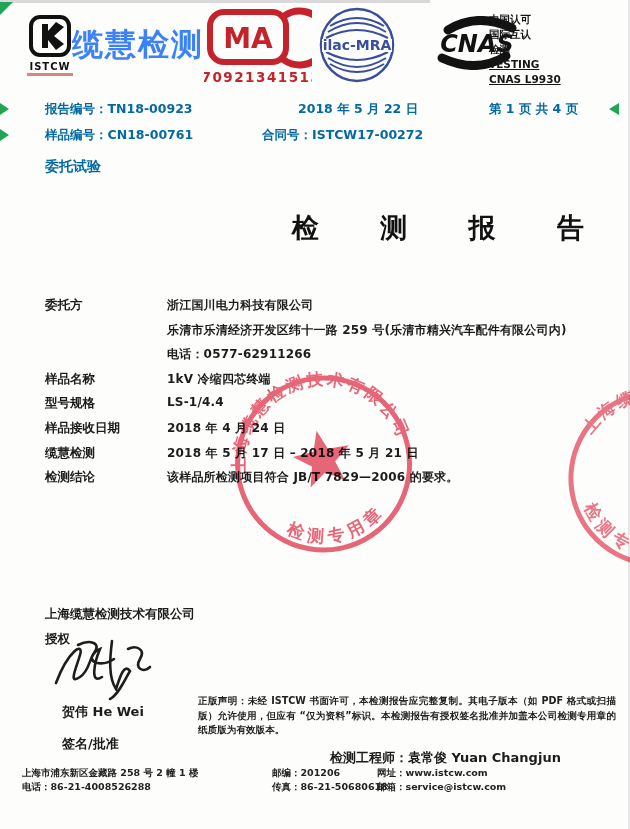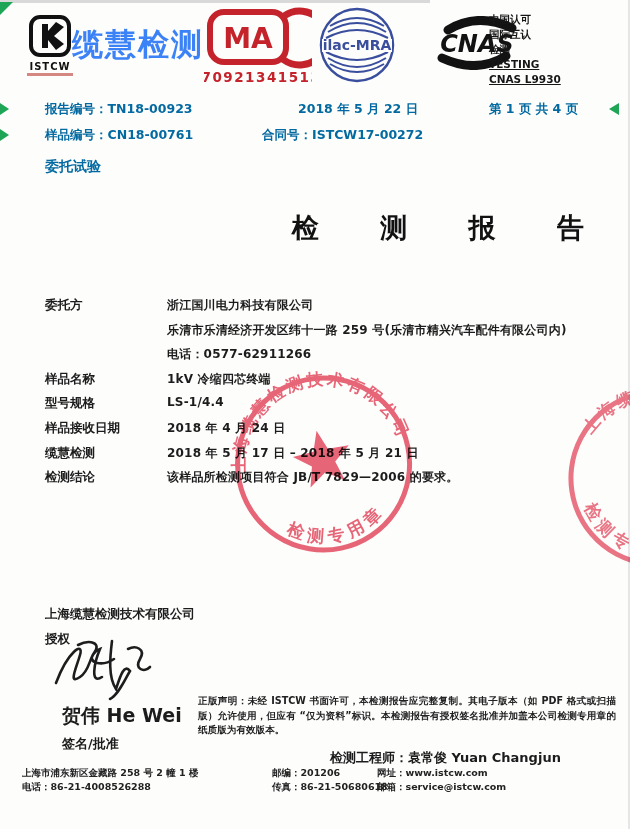--- a/index.html
+++ b/index.html
@@ -36,21 +36,21 @@
   .fields{position:absolute;left:45px;top:297px;right:12px;}
   .frow{display:flex;height:24.6px;align-items:flex-start;}
   .flabel{width:122px;flex:0 0 122px;font-size:12.5px;font-weight:700;white-space:nowrap;}
   .fvalue{font-size:12px;font-weight:700;white-space:nowrap;letter-spacing:.2px;}
 
   .note1{position:absolute;left:45px;top:578px;font-size:12.5px;font-weight:700;}
   .note2{position:absolute;left:45px;top:606px;font-size:12.5px;font-weight:700;}
   .note3{position:absolute;left:45px;top:631px;font-size:12.5px;font-weight:700;}
 
   .sig{position:absolute;left:50px;top:633px;}
-  .signer{position:absolute;left:62px;top:703px;font-size:19px;font-weight:700;}
+  .signer{position:absolute;left:62px;top:703px;font-size:13px;font-weight:700;}
   .signlabel{position:absolute;left:62px;top:735px;font-size:13px;font-weight:700;}
 
   .disclaimer{position:absolute;left:198px;top:651px;width:418px;font-size:9.6px;line-height:14.5px;
               font-weight:600;color:#222;text-align:justify;margin-top:43px;}
   .engineer{position:absolute;left:330px;top:749px;font-size:13px;font-weight:700;white-space:nowrap;}
 
   .foot{position:absolute;font-size:9.5px;font-weight:700;color:#222;white-space:nowrap;}
   .f-a1{left:22px;top:767px;} .f-a2{left:22px;top:781px;}
   .f-b1{left:272px;top:767px;} .f-b2{left:272px;top:781px;}
   .f-c1{left:377px;top:767px;} .f-c2{left:377px;top:781px;}

